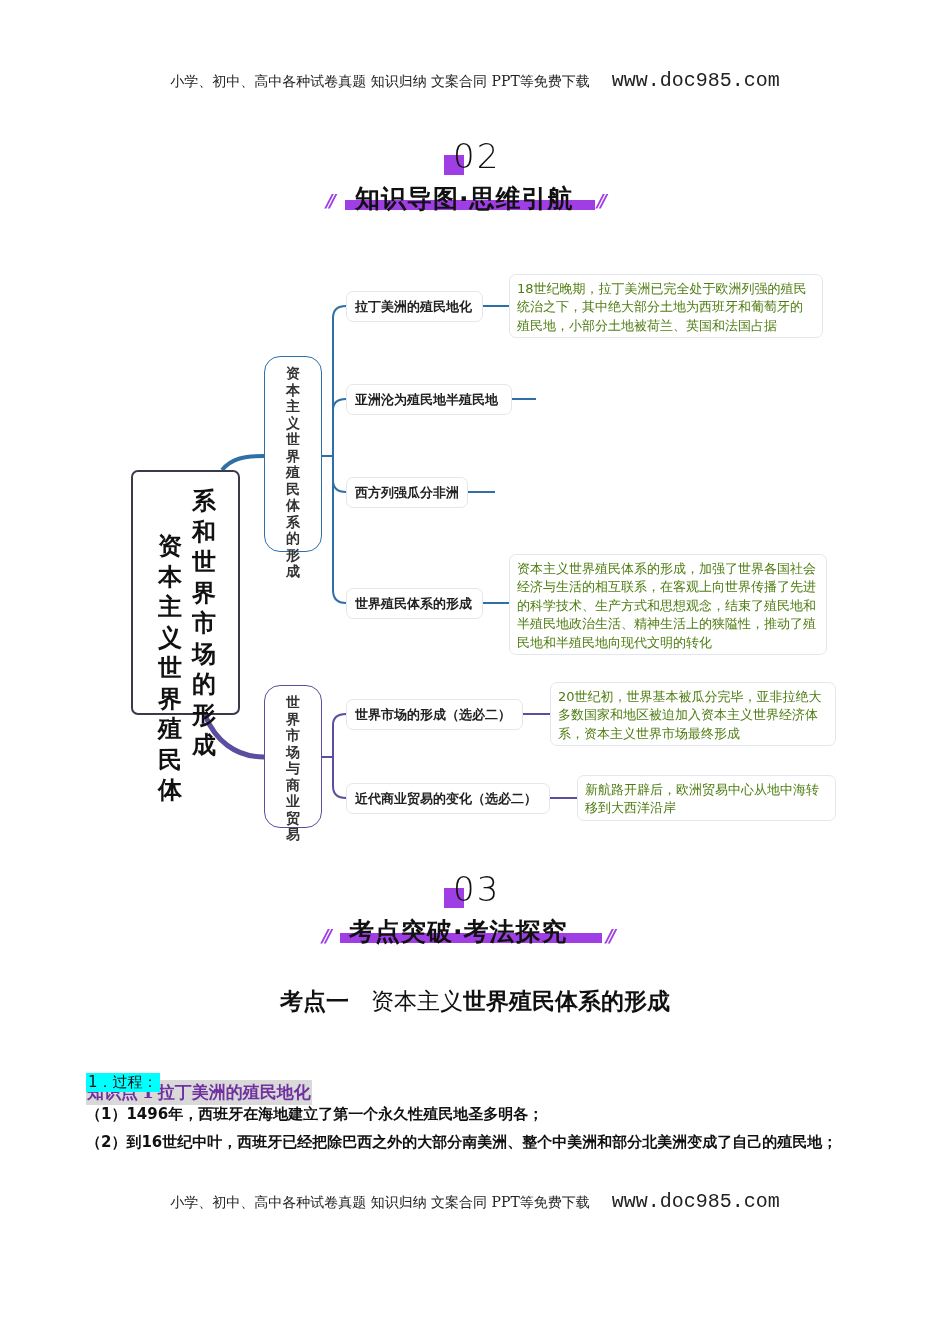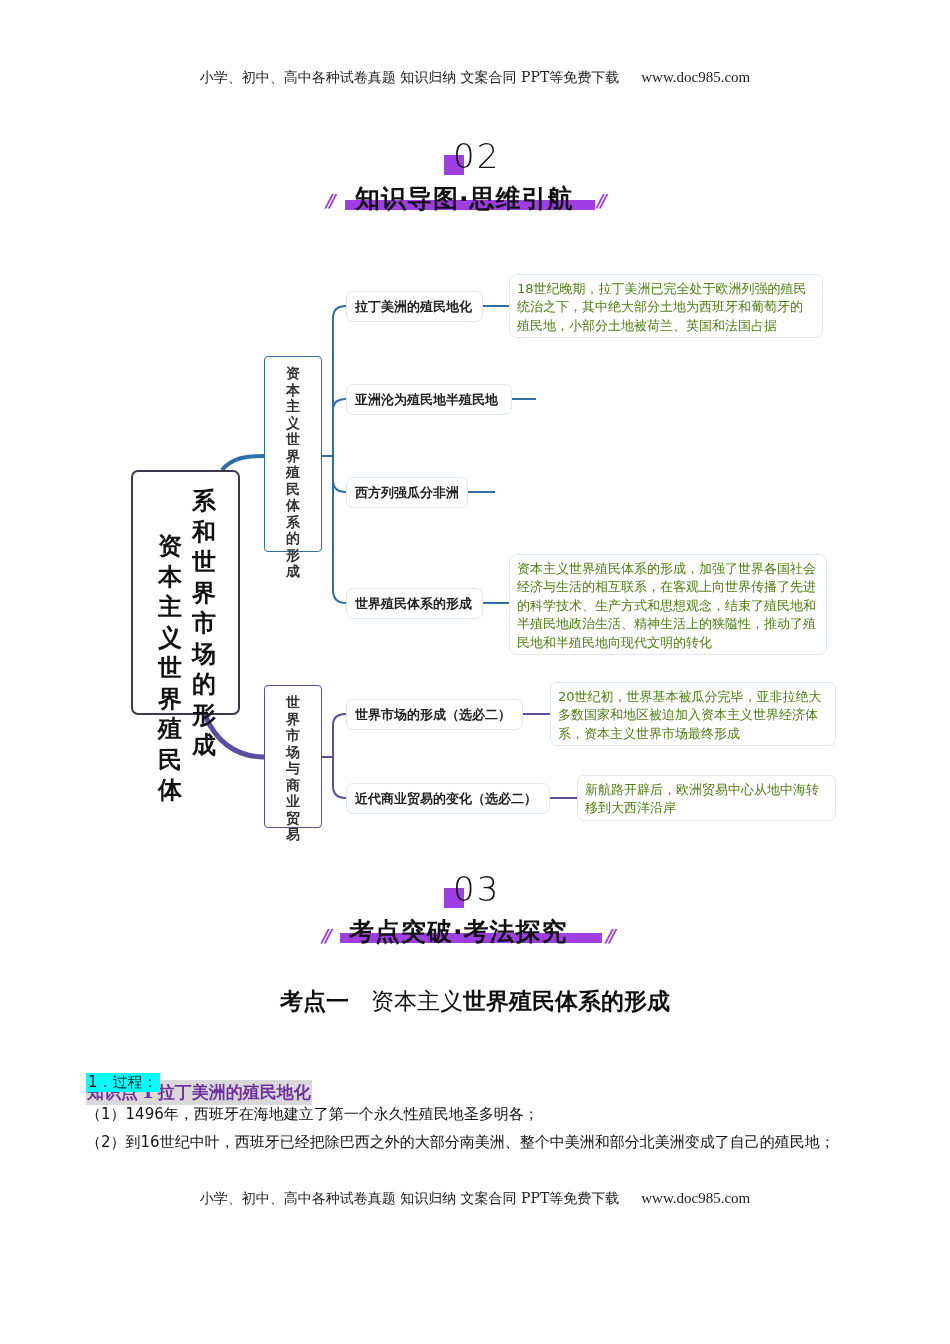--- a/index.html
+++ b/index.html
@@ -5,21 +5,21 @@
   * { box-sizing: border-box; margin: 0; padding: 0; }
   html, body { width: 950px; height: 1344px; background: #ffffff; }
   body { position: relative; font-family: "DejaVu Sans", "Liberation Sans", sans-serif; color: #111; overflow: hidden; }
 
   .page-header, .page-footer {
     position: absolute; left: 0; width: 950px; text-align: center;
     font-family: "DejaVu Serif", "Liberation Serif", serif; font-size: 14px; color: #222;
   }
   .page-header { top: 69px; }
   .page-footer { top: 1190px; }
-  .page-header .url, .page-footer .url { margin-left: 22px; font-family: Liberation Serif, serif; font-size: 15px; }
+  .page-header .url, .page-footer .url { margin-left: 22px; font-family: Liberation Mono, monospace; font-size: 20px; }
 
   
   .sec { position: absolute; left: 0; width: 756px; height: 100px; }
   .sec .num-sq { position: absolute; width: 20px; height: 20px; background: #a03ee6; }
   .sec .num {
     position: absolute; font-family: "DejaVu Sans", sans-serif; font-size: 34px; font-weight: 300; color: #111;
     letter-spacing: 2px;
   }
   .sec .bar { position: absolute; height: 10px; background: #a03ee6; }
   .sec .title {
@@ -30,37 +30,37 @@
   
   .mm { position: absolute; left: 0; top: 0; width: 950px; height: 1344px; pointer-events: none; }
   .mm svg { position: absolute; left: 0; top: 0; }
   .box { position: absolute; background: #fff; border: 1.5px solid #e2e7ee; border-radius: 7px; pointer-events: auto; }
   .root {
     position: absolute; left: 131px; top: 470px; width: 109px; height: 245px;
     border: 2px solid #3a3a4a; border-radius: 7px; background: #fff;
   }
   .root .col { position: absolute; top: 14px; width: 26px; font-size: 24px; font-weight: bold; line-height: 30.5px; text-align: center; color: #111; }
   .vbox {
-    position: absolute; width: 58px; border-radius: 4px; background: #fff;
+    position: absolute; width: 58px; border-radius: 16px; background: #fff;
   }
   .vbox .vt { display: block; margin: 0 auto; width: 16px; font-size: 14px; font-weight: bold; line-height: 16.5px; text-align: center; color: #333; }
   .l2 { font-size: 13px; font-weight: bold; color: #222; display: flex; align-items: center; padding-left: 8px; white-space: nowrap; }
   .l3 { font-size: 13px; font-weight: normal; color: #4d7c0f; line-height: 18.4px; padding: 5px 7px; }
 
   .kd-title {
     position: absolute; left: 0; width: 950px; top: 986px; text-align: center; font-size: 23px; white-space: nowrap;
   }
   .kd-title .k1 { font-weight: bold; }
   .kd-title .k2 { font-weight: normal; margin-left: 22px; }
   .kd-title .k3 { font-weight: bold; }
 
   .kp { position: absolute; left: 86px; top: 1080px; font-size: 17px; font-weight: bold; color: #7030a0; background: #d9d9d9; padding: 1px 1px; white-space: nowrap; }
   .kp .n { font-family: "DejaVu Serif", serif; font-weight: bold; margin: 0 4px; }
   .step { position: absolute; left: 86px; top: 1073px; font-size: 15px; background: #00ffff; padding: 0 2px; white-space: nowrap; }
-  .para { position: absolute; left: 86px; font-size: 15px; line-height: 30px; color: #111; width: 790px; }
+  .para { position: absolute; left: 86px; font-size: 15px; line-height: 30px; color: #111; width: 790px; font-weight: bold; }
 </style>
 </head>
 <body>
 
 <div class="page-header">
   <span>小学、初中、高中各种试卷真题 知识归纳 文案合同 PPT等免费下载</span><span class="url">www.doc985.com</span>
 </div>
 
 <div class="sec" style="top:140px;">
   <div class="num-sq" style="left:444px; top:15px;"></div>

